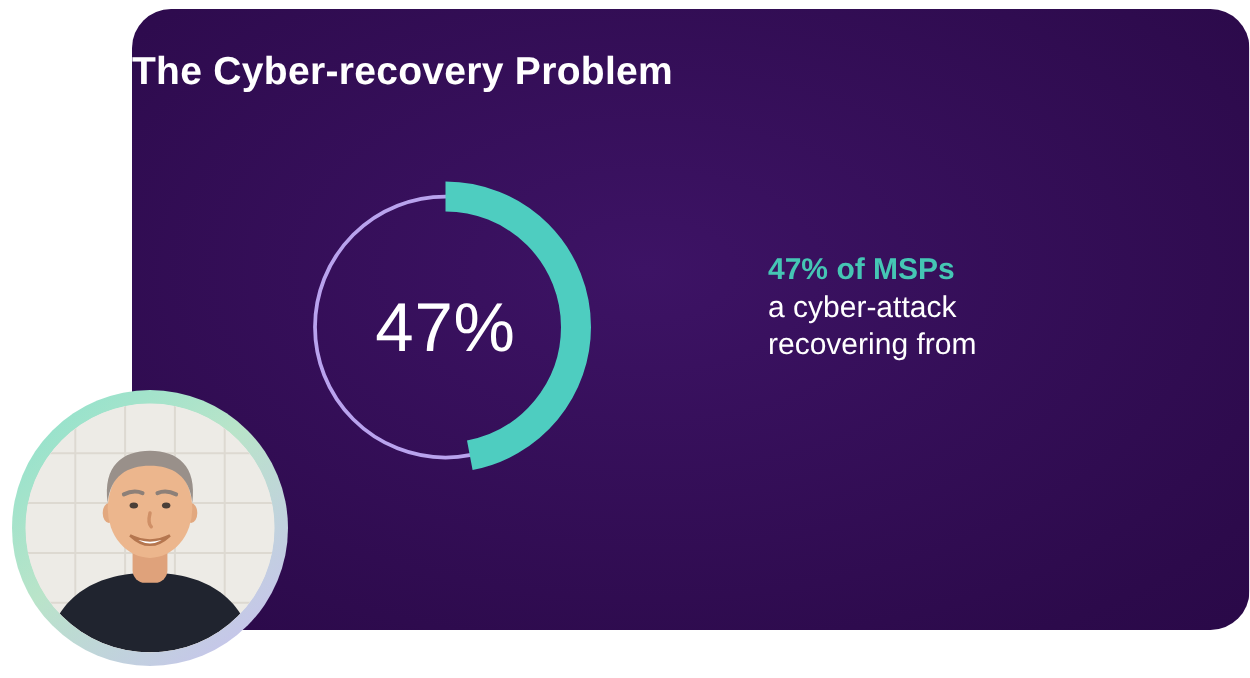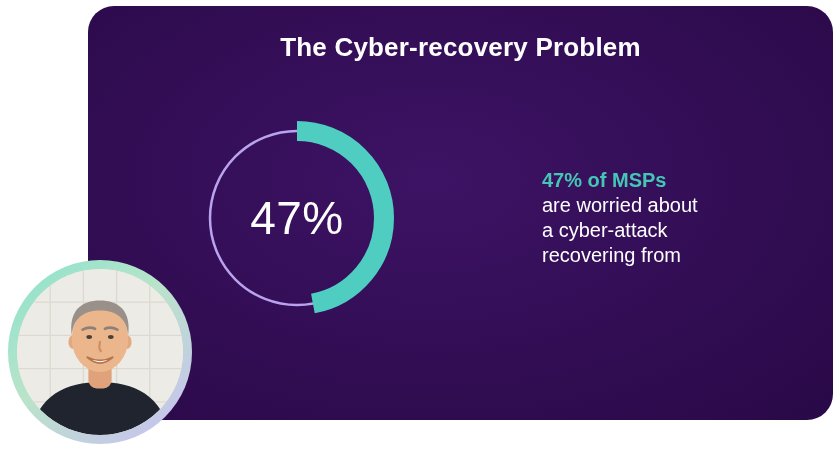--- a/index.html
+++ b/index.html
@@ -13,21 +13,21 @@
   .slide-card{
     position:absolute;
     left:88px;top:6px;
     width:745px;height:414px;
     border-radius:26px;
     background:radial-gradient(120% 125% at 46% 42%, #3d1365 0%, #2c0a4b 55%, #21053e 100%);
   }
   .slide-title{
     position:absolute;
     left:0;right:0;top:26px;
-    text-align:center;
+    text-align:left;
     color:#ffffff;
     font-size:26px;
     font-weight:700;
     letter-spacing:0.2px;
   }
   .donut-wrap{
     position:absolute;
     left:109px;top:112px;
     width:200px;height:200px;
   }
@@ -37,21 +37,21 @@
     left:0;top:0;width:200px;height:200px;
     display:flex;align-items:center;justify-content:center;
     color:#ffffff;
     font-size:46px;
     font-weight:500;
     letter-spacing:0.5px;
     text-align:center;
   }
   .stat-block{
     position:absolute;
-    left:454px;top:162px;
+    left:424px;top:162px;
     line-height:25px;
     font-size:20px;
   }
   .stat-highlight{
     color:#45C6B4;
     font-weight:700;
   }
   .stat-line{
     color:#ffffff;
     font-weight:500;
@@ -85,21 +85,20 @@
     <div class="donut-wrap">
       <svg viewBox="0 0 200 200">
         <circle cx="100" cy="100" r="87" fill="none" stroke="#B9A3EE" stroke-width="2.5"></circle>
         <circle cx="100" cy="100" r="87" fill="none" stroke="#4ECDC0" stroke-width="20" stroke-linecap="butt" transform="rotate(-90 100 100)" stroke-dasharray="256.91944721057325 546.637121724624"></circle>
       </svg>
       <div class="donut-center-label">47%</div>
     </div>
 
     <div class="stat-block">
       <div class="stat-highlight">47% of MSPs</div>
-      <div class="stat-line">are worried about</div>
       <div class="stat-line">a cyber-attack</div>
       <div class="stat-line">recovering from</div>
     </div>
 
   </div>
 
   <div class="avatar-ring">
     <div class="avatar-photo">
       <svg viewBox="0 0 100 100">
         <defs>

